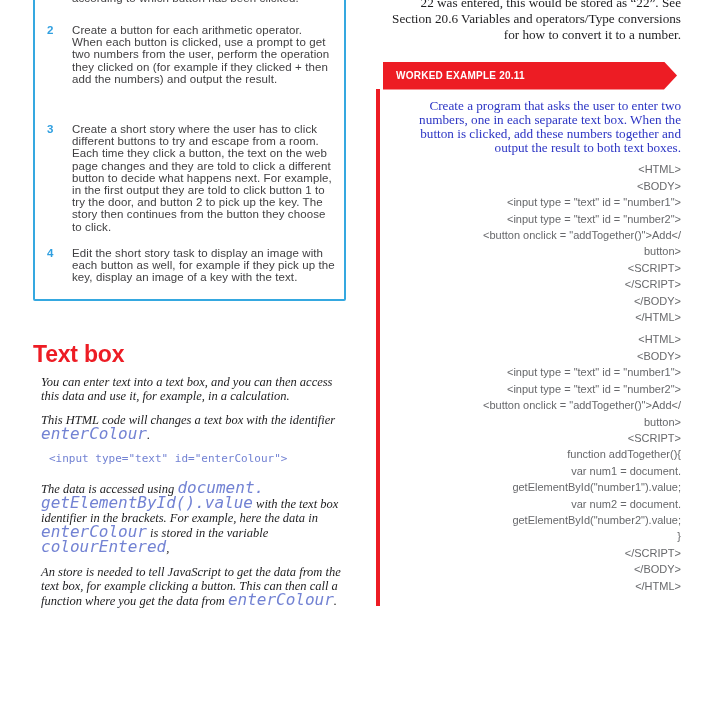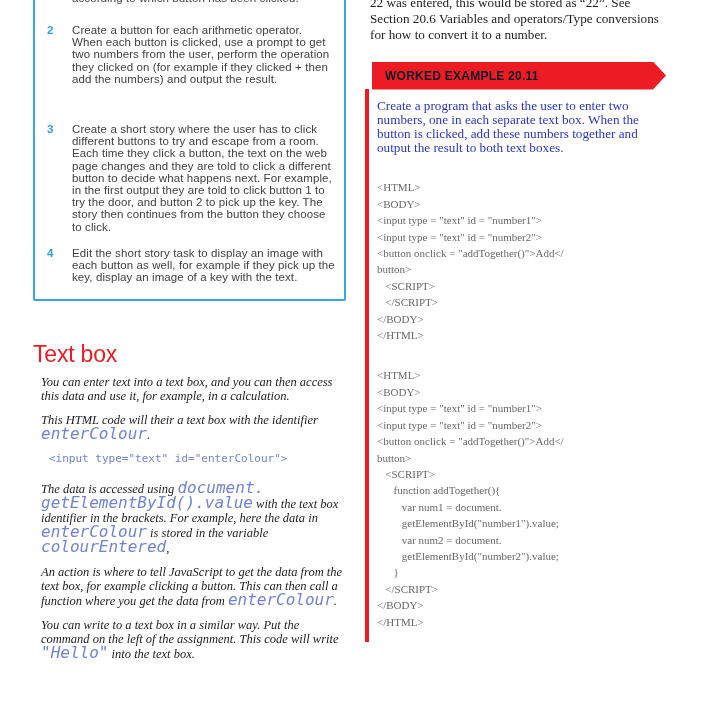--- a/index.html
+++ b/index.html
@@ -18,54 +18,54 @@
   .task-clip{
     margin-left:25px;font-size:11.5px;line-height:12px;
     color:#414042;letter-spacing:.1px;
   }
   .task{display:flex;font-size:11.5px;line-height:12.2px;color:#414042;letter-spacing:.1px;}
   .task .num{flex:0 0 25px;color:#2f9fe0;font-weight:bold;}
   .task.t2{margin-top:20px;}
   .task.t3{margin-top:38px;}
   .task.t4{margin-top:14px;}
   h2.section{
-    margin:40px 0 8px 0;font-size:23px;font-weight:400;
+    margin:40px 0 8px 0;font-size:23px;font-weight:700;
     color:#ed1c24;letter-spacing:-.2px;line-height:26px;
   }
   p.serif{
     font-family:"Liberation Serif",serif;font-size:12.5px;line-height:14px;
     color:#1d1d1f;margin:0 0 10px 8px;font-style:italic;
   }
   code.inline{font-family:"DejaVu Sans Mono",monospace;font-size:16px;color:#7282d3;}
   pre.code-blue{
     font-family:"DejaVu Sans Mono",monospace;font-size:11px;line-height:14.5px;
     color:#7282d3;margin:6px 0 14px 16px;white-space:pre;
   }
   
-  .right-col{position:absolute;left:365px;top:0;width:305px;}
+  .right-col{position:absolute;left:376px;top:0;width:305px;text-align:right;}
   p.intro{
     font-family:"Liberation Serif",serif;font-size:13.2px;line-height:16.2px;
     color:#1d1d1f;margin:-5px 0 0 5px;
   }
   .we{position:relative;margin-top:18px;padding-bottom:12px;}
   .we-rule{position:absolute;left:0;top:27px;bottom:0;width:3.5px;background:#ed1c24;}
   .we-banner{
     box-sizing:border-box;margin-left:7px;width:294px;height:28px;
-    background:#ed1c24;color:#0f172a;display:flex;align-items:center;
-    padding-left:13px;font-size:12px;font-weight:bold;letter-spacing:.25px;
+    background:#ed1c24;color:#ffffff;display:flex;align-items:center;
+    padding-left:13px;font-size:10px;font-weight:bold;letter-spacing:.25px;
     clip-path:polygon(0 0,calc(100% - 13px) 0,100% 50%,calc(100% - 13px) 100%,0 100%);
   }
   .we-body{padding-left:12px;}
   p.we-blue{
     font-family:"Liberation Serif",serif;font-size:13.2px;line-height:14.2px;
     color:#2c35c4;margin:9px 0 0 0;
   }
   pre.code-gray{
-    font-family:Liberation Serif, serif;font-size:11px;line-height:16.4px;
-    color:#67686b;margin:24px 0 0 0;white-space:pre;
+    font-family:Liberation Sans, sans-serif;font-size:11px;line-height:16.4px;
+    color:#67686b;margin:6px 0 0 0;white-space:pre;
   }
 </style>
 </head>
 <body>
 
 <div class="left-col">
 
   <div class="task-box">
     <div class="task-clip">according to which button has been clicked.</div>
     <div class="task t2">
@@ -79,30 +79,29 @@
     <div class="task t4">
       <span class="num">4</span>
       <span class="txt">Edit the short story task to display an image with each button as well, for example if they pick up the key, display an image of a key with the text.</span>
     </div>
   </div>
 
   <h2 class="section">Text box</h2>
 
   <p class="serif">You can enter text into a text box, and you can then access this data and use it, for example, in a calculation.</p>
 
-  <p class="serif"><span>This HTML code will their a text box with the identifier </span><code class="inline">enterColour</code><span>.</span></p>
+  <p class="serif"><span>This HTML code will changes a text box with the identifier </span><code class="inline">enterColour</code><span>.</span></p>
 
   <pre class="code-blue">&lt;input type="text" id="enterColour"&gt;</pre>
 
   <p class="serif"><span>The data is accessed using </span><code class="inline">document.</code><br><code class="inline">getElementById().value</code><span> with the text box identifier in the brackets. For example, here the data in </span><code class="inline">enterColour</code><span> is stored in the variable </span><code class="inline">colourEntered</code><span>,</span></p>
 
 
-  <p class="serif"><span>An action is where to tell JavaScript to get the data from the text box, for example clicking a button. This can then call a function where you get the data from </span><code class="inline">enterColour</code><span>.</span></p>
+  <p class="serif"><span>An store is needed to tell JavaScript to get the data from the text box, for example clicking a button. This can then call a function where you get the data from </span><code class="inline">enterColour</code><span>.</span></p>
 
-  <p class="serif"><span>You can write to a text box in a similar way. Put the command on the left of the assignment. This code will write </span><code class="inline">"Hello"</code><span> into the text box.</span></p>
 
 </div>
 
 <div class="right-col">
 
   <p class="intro">22 was entered, this would be stored as “22”. See Section 20.6 Variables and operators/Type conversions for how to convert it to a number.</p>
 
   <div class="we">
     <div class="we-rule"></div>
     <div class="we-banner">

